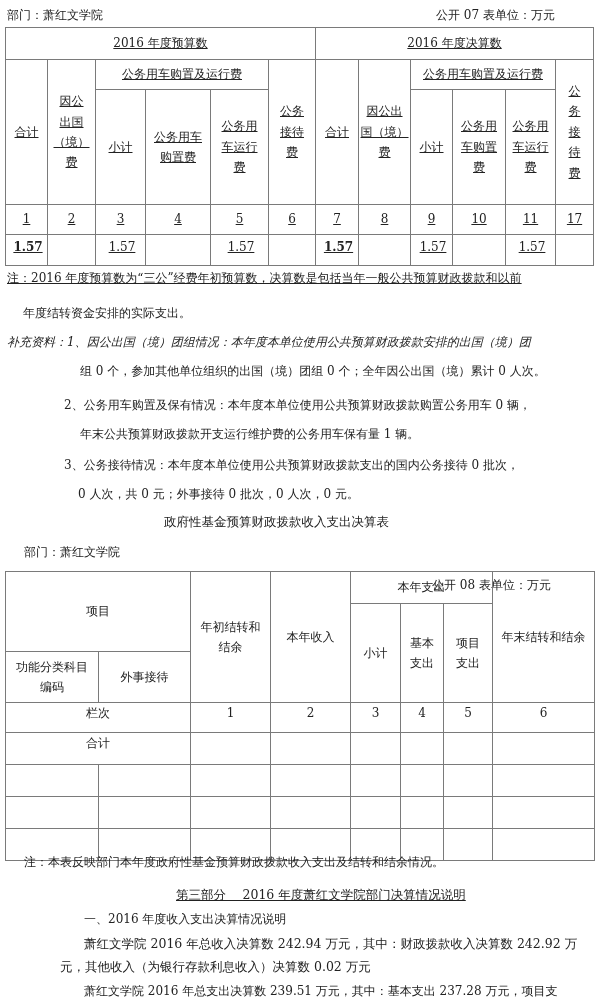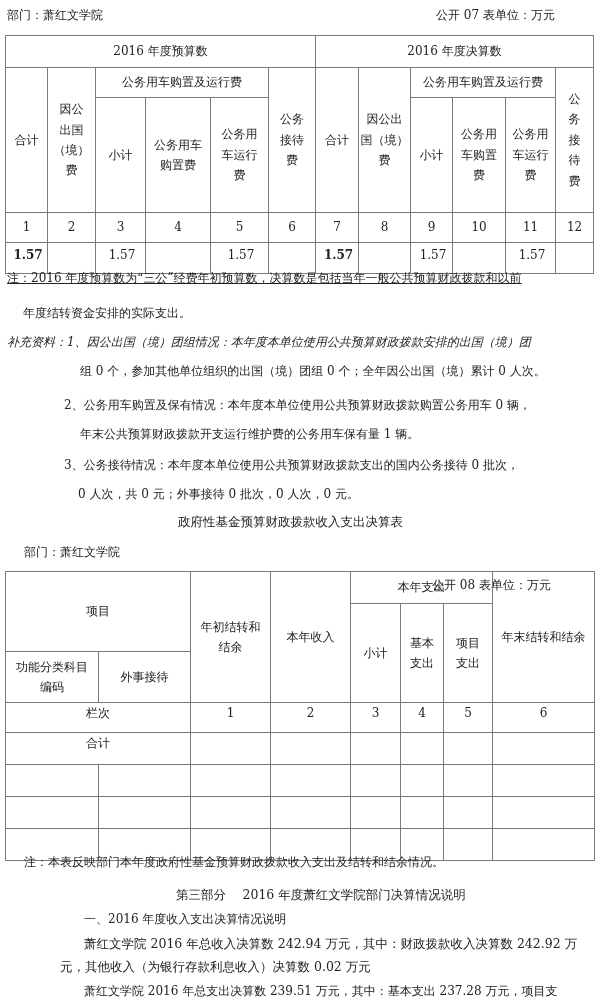--- a/index.html
+++ b/index.html
@@ -21,21 +21,21 @@
   td.left { text-align: left; padding-left: 3px !important; }
   td.bold { font-weight: bold; }
   .vert { line-height: 1.75; }
 </style>
 </head>
 <body>
 
 <div class="abs line" style="left:7px;top:9px;">部门：萧红文学院</div>
 <div class="abs line" style="left:436px;top:9px;">公开 07 表单位：万元</div>
 
-<table class="grid" style="left:5px;top:35px;width:588px;">
+<table class="grid" style="left:5px;top:27px;width:588px;text-decoration:underline;">
   <colgroup>
     <col style="width:42px">
       <col style="width:48px">
       <col style="width:50px">
       <col style="width:65px">
       <col style="width:58px">
       <col style="width:47px">
     <col style="width:43px">
       <col style="width:52px">
       <col style="width:42px">
@@ -105,21 +105,21 @@
     <td>2</td>
     <td>3</td>
     <td>4</td>
     <td>5</td>
     <td>6</td>
     <td>7</td>
     <td>8</td>
     <td>9</td>
     <td>10</td>
     <td>11</td>
-    <td>12</td>
+    <td>17</td>
   </tr>
   <tr style="height:31px">
     <td class="left bold" style="vertical-align:top;padding-top:2px;">1.57</td>
     <td class="left"></td>
     <td class="left" style="vertical-align:top;padding-top:2px;">1.57</td>
     <td class="left"></td>
     <td class="left" style="vertical-align:top;padding-top:2px;">1.57</td>
     <td class="left"></td>
     <td class="left bold" style="vertical-align:top;padding-top:2px;">1.57</td>
     <td class="left"></td>
@@ -134,21 +134,21 @@
 <div class="abs line" style="left:7px;top:272px;text-decoration:underline;">注：2016 年度预算数为“三公”经费年初预算数，决算数是包括当年一般公共预算财政拨款和以前</div>
 <div class="abs line" style="left:23px;top:307px;">年度结转资金安排的实际支出。</div>
 
 <div class="abs line" style="left:7px;top:336px;font-style:italic;">补充资料：1、因公出国（境）团组情况：本年度本单位使用公共预算财政拨款安排的出国（境）团</div>
 <div class="abs line" style="left:80px;top:365px;">组 0 个，参加其他单位组织的出国（境）团组 0 个；全年因公出国（境）累计 0 人次。</div>
 <div class="abs line" style="left:64px;top:399px;">2、公务用车购置及保有情况：本年度本单位使用公共预算财政拨款购置公务用车 0 辆，</div>
 <div class="abs line" style="left:80px;top:428px;">年末公共预算财政拨款开支运行维护费的公务用车保有量 1 辆。</div>
 <div class="abs line" style="left:64px;top:459px;">3、公务接待情况：本年度本单位使用公共预算财政拨款支出的国内公务接待 0 批次，</div>
 <div class="abs line" style="left:78px;top:488px;">0 人次，共 0 元；外事接待 0 批次，0 人次，0 元。</div>
 
-<div class="abs line" style="left:178px;top:516px;font-size:12.5px;text-align:right;">政府性基金预算财政拨款收入支出决算表</div>
+<div class="abs line" style="left:164px;top:516px;font-size:12.5px;text-align:right;">政府性基金预算财政拨款收入支出决算表</div>
 <div class="abs line" style="left:24px;top:546px;">部门：萧红文学院</div>
 <div class="abs line" style="left:432px;top:546px;margin-top:33px;">公开 08 表单位：万元</div>
 
 <table class="grid" style="left:5px;top:571px;width:589px;">
   <colgroup>
     <col style="width:93px">
       <col style="width:92px">
       <col style="width:80px">
       <col style="width:80px">
       <col style="width:50px">
@@ -231,17 +231,17 @@
     <td></td>
         <td></td>
     <td></td>
         <td></td>
   </tr>
 </tbody>
   </table>
 
 <div class="abs line" style="left:24px;top:856px;">注：本表反映部门本年度政府性基金预算财政拨款收入支出及结转和结余情况。</div>
 
-<div class="abs line" style="left:176px;top:889px;font-size:12.5px;">第三部分　 2016 年度萧红文学院部门决算情况说明</div>
+<div class="abs line" style="left:176px;top:889px;font-size:12.5px;text-decoration:underline;">第三部分　 2016 年度萧红文学院部门决算情况说明</div>
 <div class="abs line" style="left:84px;top:913px;font-size:12px;">一、2016 年度收入支出决算情况说明</div>
 <div class="abs line" style="left:84px;top:938px;font-size:12.5px;">萧红文学院 2016 年总收入决算数 242.94 万元，其中：财政拨款收入决算数 242.92 万</div>
 <div class="abs line" style="left:60px;top:961px;font-size:12.5px;">元，其他收入（为银行存款利息收入）决算数 0.02 万元</div>
 <div class="abs line" style="left:84px;top:985px;font-size:12px;">萧红文学院 2016 年总支出决算数 239.51 万元，其中：基本支出 237.28 万元，项目支</div>
 
 </body></html>

